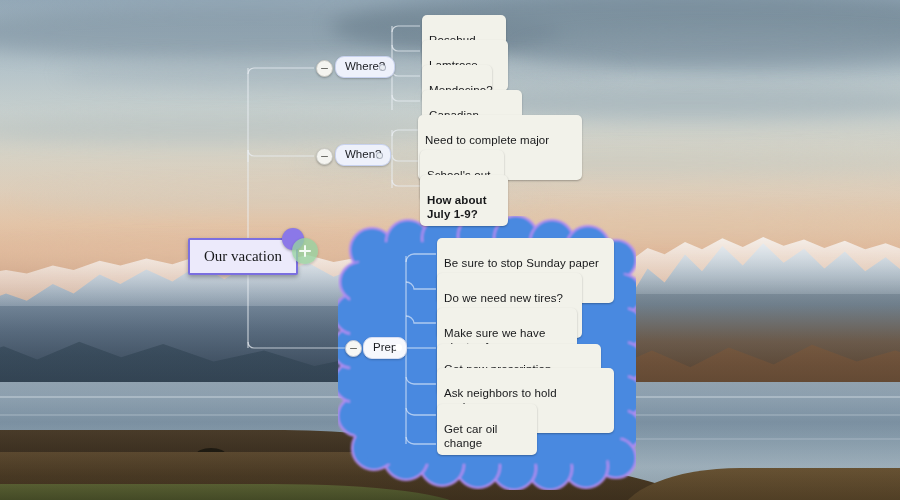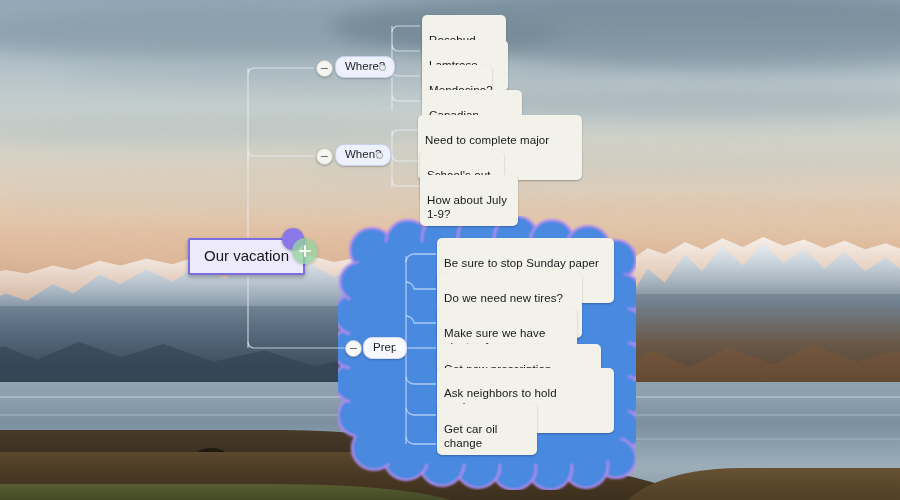--- a/index.html
+++ b/index.html
@@ -327,21 +327,21 @@
       <path d="M406,262 A8,8 0 0 1 414,254 L436,254"></path>
       <path d="M406,282 A8,8 0 0 1 414,289 L436,289"></path>
       <path d="M406,316 A8,8 0 0 1 414,323 L436,323"></path>
       <path d="M406,348 L436,348"></path>
       <path d="M406,377 A8,8 0 0 0 414,384 L436,384"></path>
       <path d="M406,408 A8,8 0 0 0 414,415 L436,415"></path>
       <path d="M406,437 A8,8 0 0 0 414,444 L436,444"></path>
     </g>
   </svg>
 
-  <div class="node root" style="left:188px;top:238px;">
+  <div class="node root" style="left:188px;top:238px;font-family:Liberation Serif, serif;">
     <span>Our vacation</span>
   </div>
   <div class="handle" style="left:282px;top:228px;"></div>
   <div class="plus" style="left:292px;top:238px;"></div>
 
   <div class="collapse" style="left:316px;top:60px;"></div>
   <div class="node branch" style="left:335px;top:56px;">
     <span>Where?</span>
   </div>
   <div class="dot" style="left:380px;top:65px;"></div>
@@ -365,21 +365,21 @@
   </div>
   <div class="dot" style="left:377px;top:153px;"></div>
 
   <div class="node leaf" style="left:418px;top:115px;width:164px;">
     <span>Need to complete major project by
 mid-June</span>
   </div>
   <div class="node leaf" style="left:420px;top:150px;width:84px;">
     <span>School's out June 8</span>
   </div>
-  <div class="node leaf" style="left:420px;top:175px;width:98px;">
+  <div class="node leaf" style="left:420px;top:175px;width:88px;font-weight:bold;">
     <span>How about July 1-9?</span>
   </div>
 
   <div class="collapse on-blob" style="left:345px;top:340px;"></div>
   <div class="node branch" style="left:363px;top:337px;background:#f7f8fd;border-color:#d4dcf2;">
     <span>Prep</span>
   </div>
   <div class="dot light" style="left:395px;top:344px;"></div>
 
   <div class="node leaf" style="left:437px;top:238px;width:177px;">

